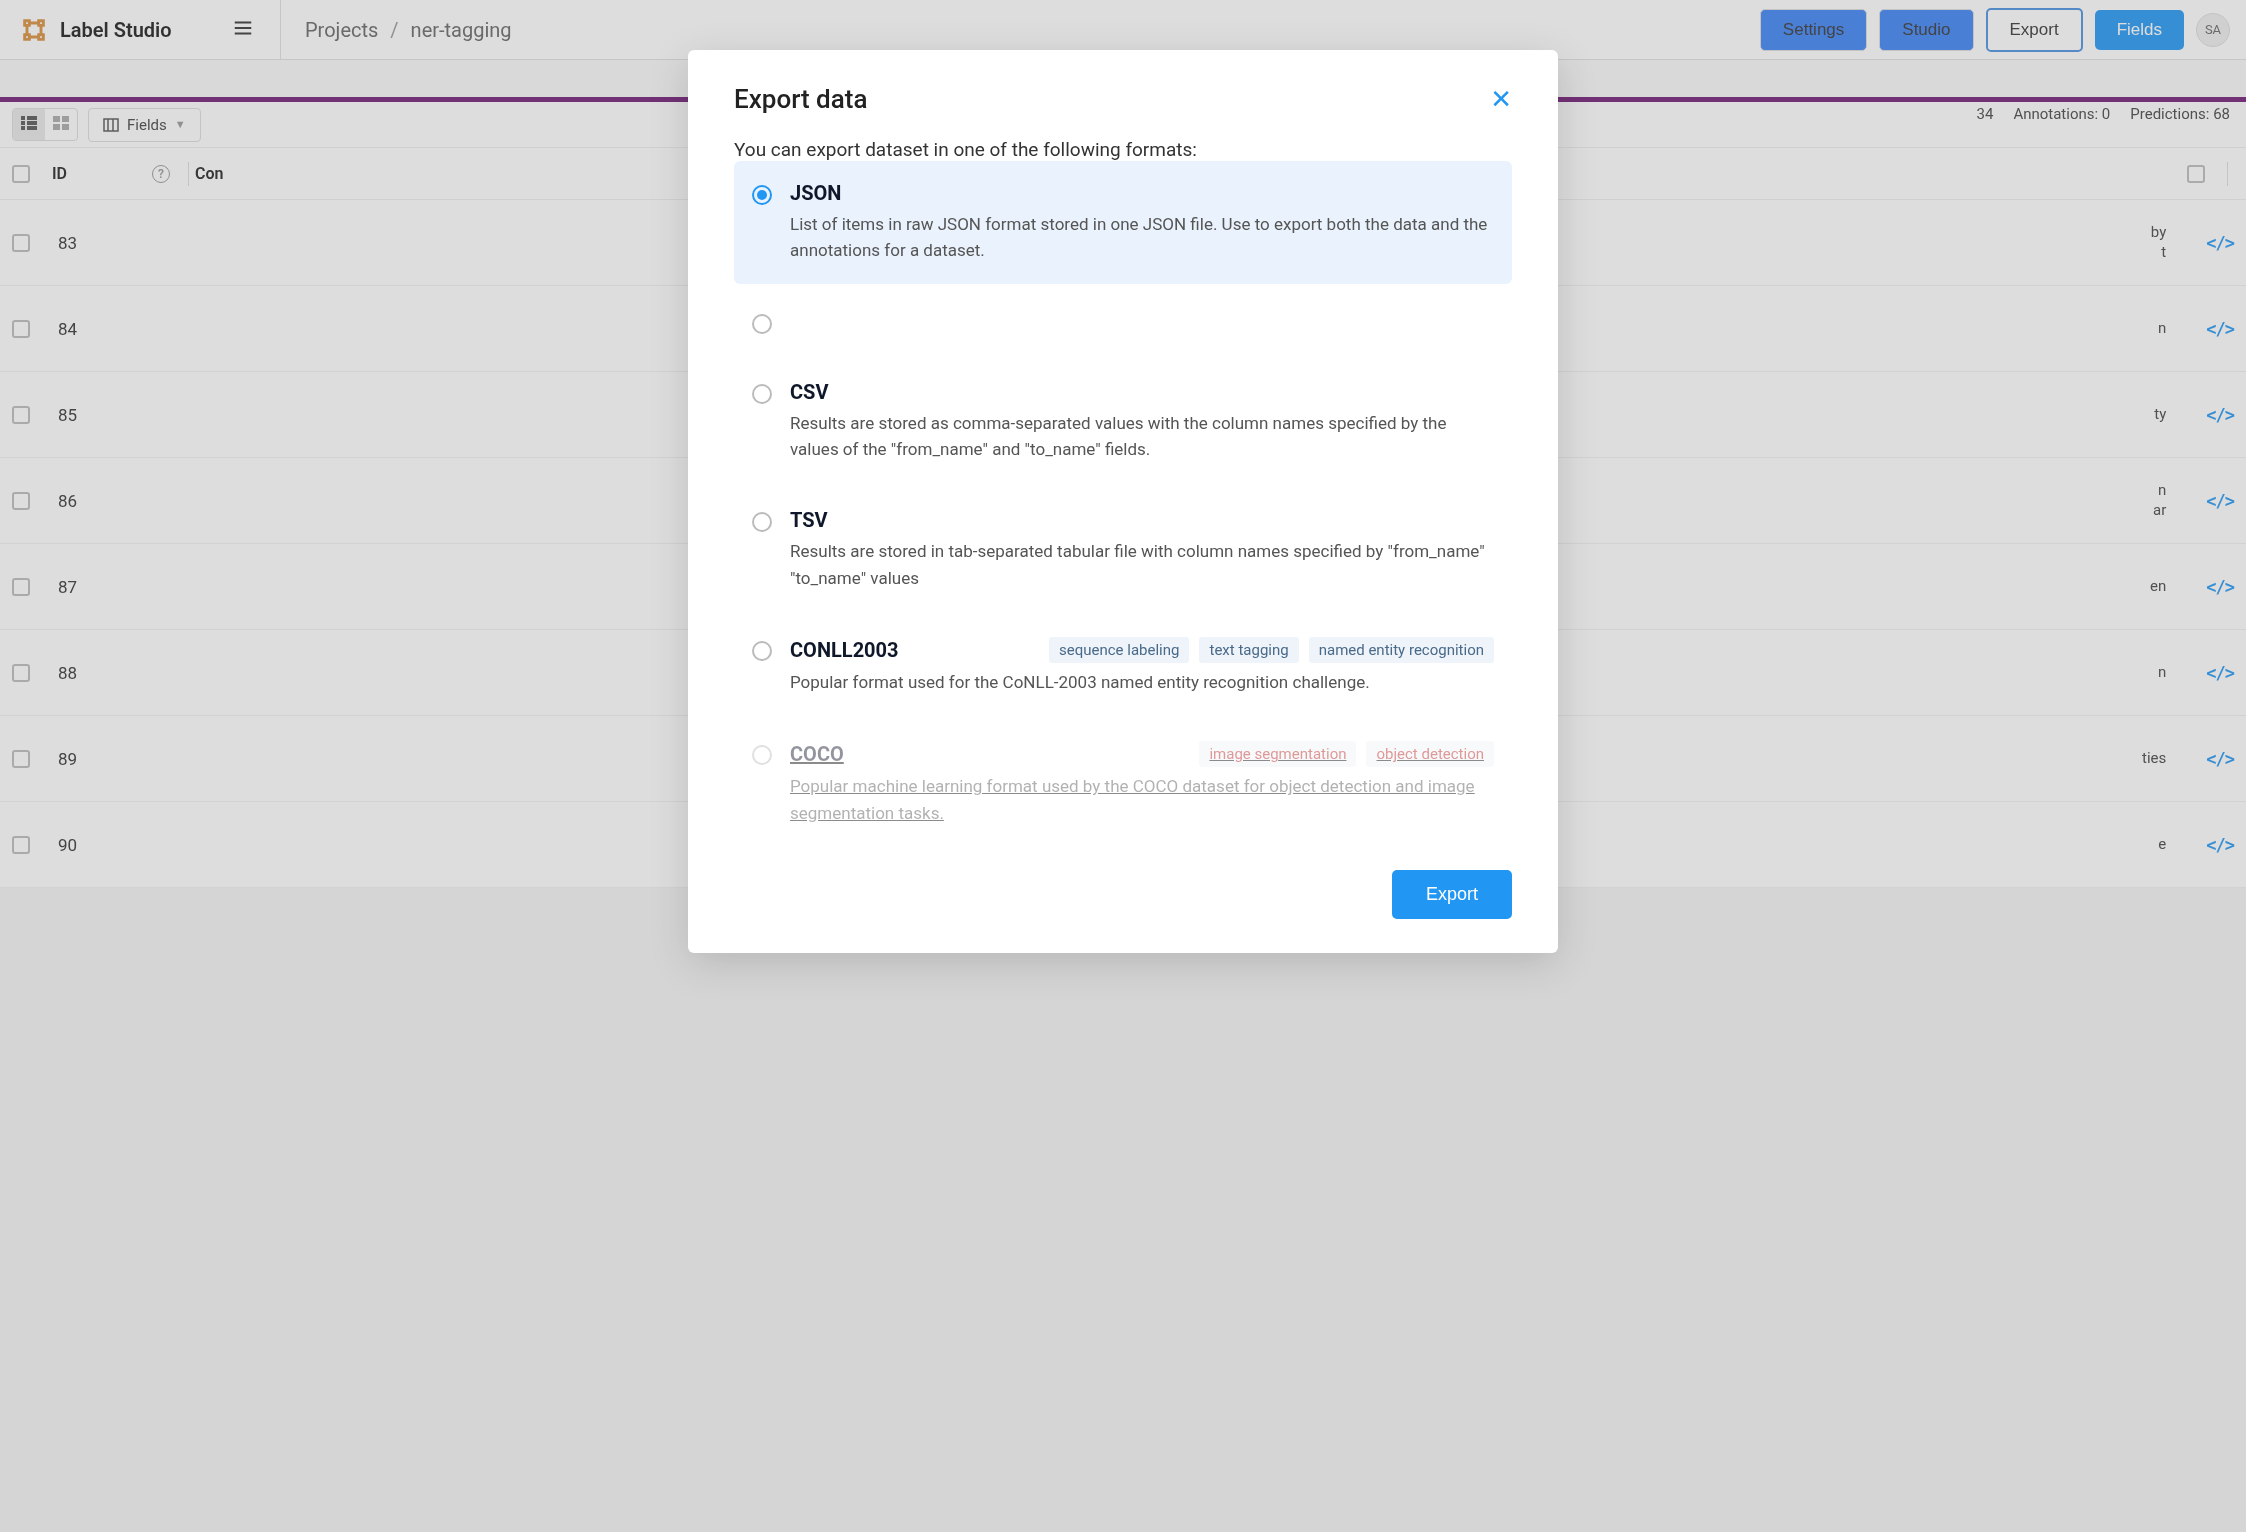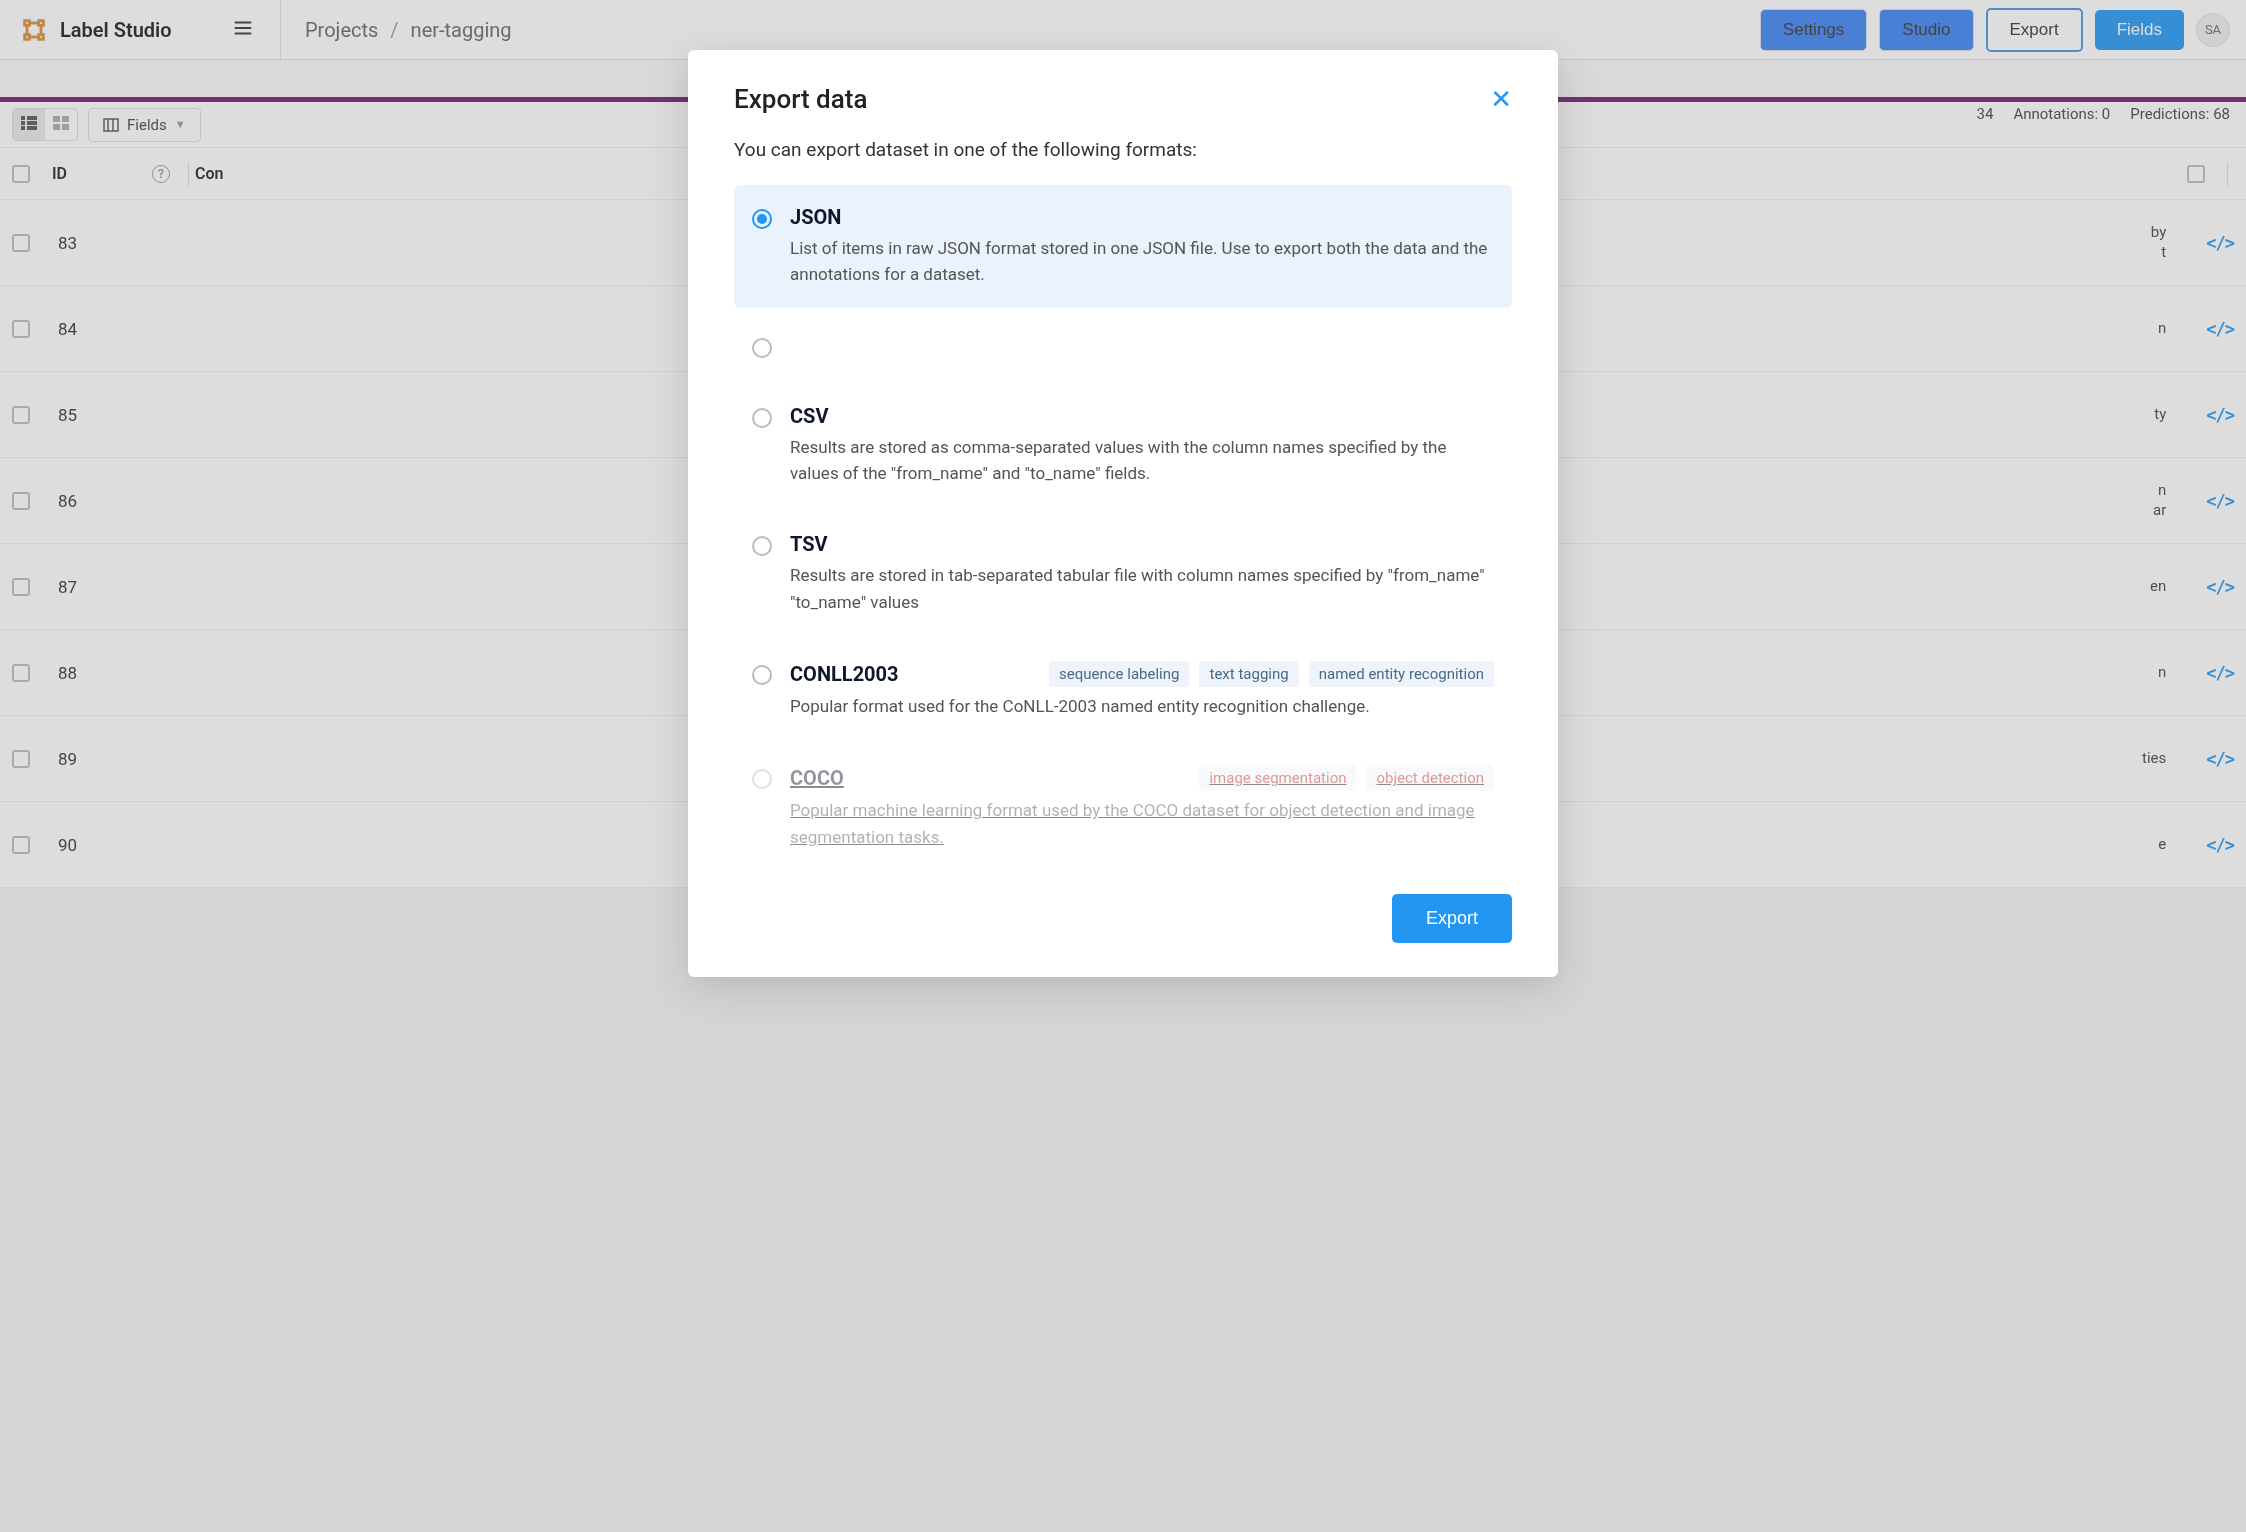--- a/index.html
+++ b/index.html
@@ -52,21 +52,21 @@
     .trow .ck-cell { width: 40px; }
     .trow .right-cell { margin-left: auto; display: flex; align-items: center; gap: 40px; color: #444; font-size: 15px; text-align: right; }
     .code-icon { color: #2196f3; font-size: 17px; font-weight: 600; letter-spacing: -1px; font-family: monospace; }
     
     
     .overlay { position: fixed; inset: 0; background: rgba(120,120,120,0.25); display: flex; align-items: flex-start; justify-content: center; }
     .modal { background: #fff; border-radius: 6px; width: 870px; margin-top: 50px; box-shadow: 0 10px 40px rgba(0,0,0,0.15); padding: 34px 46px 34px 46px; max-height: calc(100vh - 60px); overflow-y: auto; }
     .modal-head { display: flex; align-items: center; justify-content: space-between; margin-bottom: 24px; }
     .modal-title { font-size: 26px; font-weight: 500; color: #222; }
     .modal-close { color: #2196f3; font-size: 26px; cursor: pointer; font-weight: 300; }
-    .modal-subtitle { font-size: 19px; color: #333; margin-bottom: 24px; }
+    .modal-subtitle { font-size: 19px; color: #333; }
     
     .fmt { display: flex; gap: 18px; padding: 20px 18px; border-radius: 6px; margin-bottom: 6px; cursor: pointer; }
     .fmt.selected { background: #eaf3fd; }
     .fmt.disabled { opacity: 0.45; cursor: default; text-decoration: underline; }
     .radio { flex: 0 0 20px; width: 20px; height: 20px; border: 2px solid #bbb; border-radius: 50%; margin-top: 4px; display: flex; align-items: center; justify-content: center; }
     .radio.on { border-color: #2196f3; }
     .radio.on::after { content: ""; width: 10px; height: 10px; background: #2196f3; border-radius: 50%; }
     .fmt-body { flex: 1; }
     .fmt-head { display: flex; align-items: center; gap: 10px; margin-bottom: 6px; }
     .fmt-title { font-size: 20px; font-weight: 700; color: #0f172a; }

